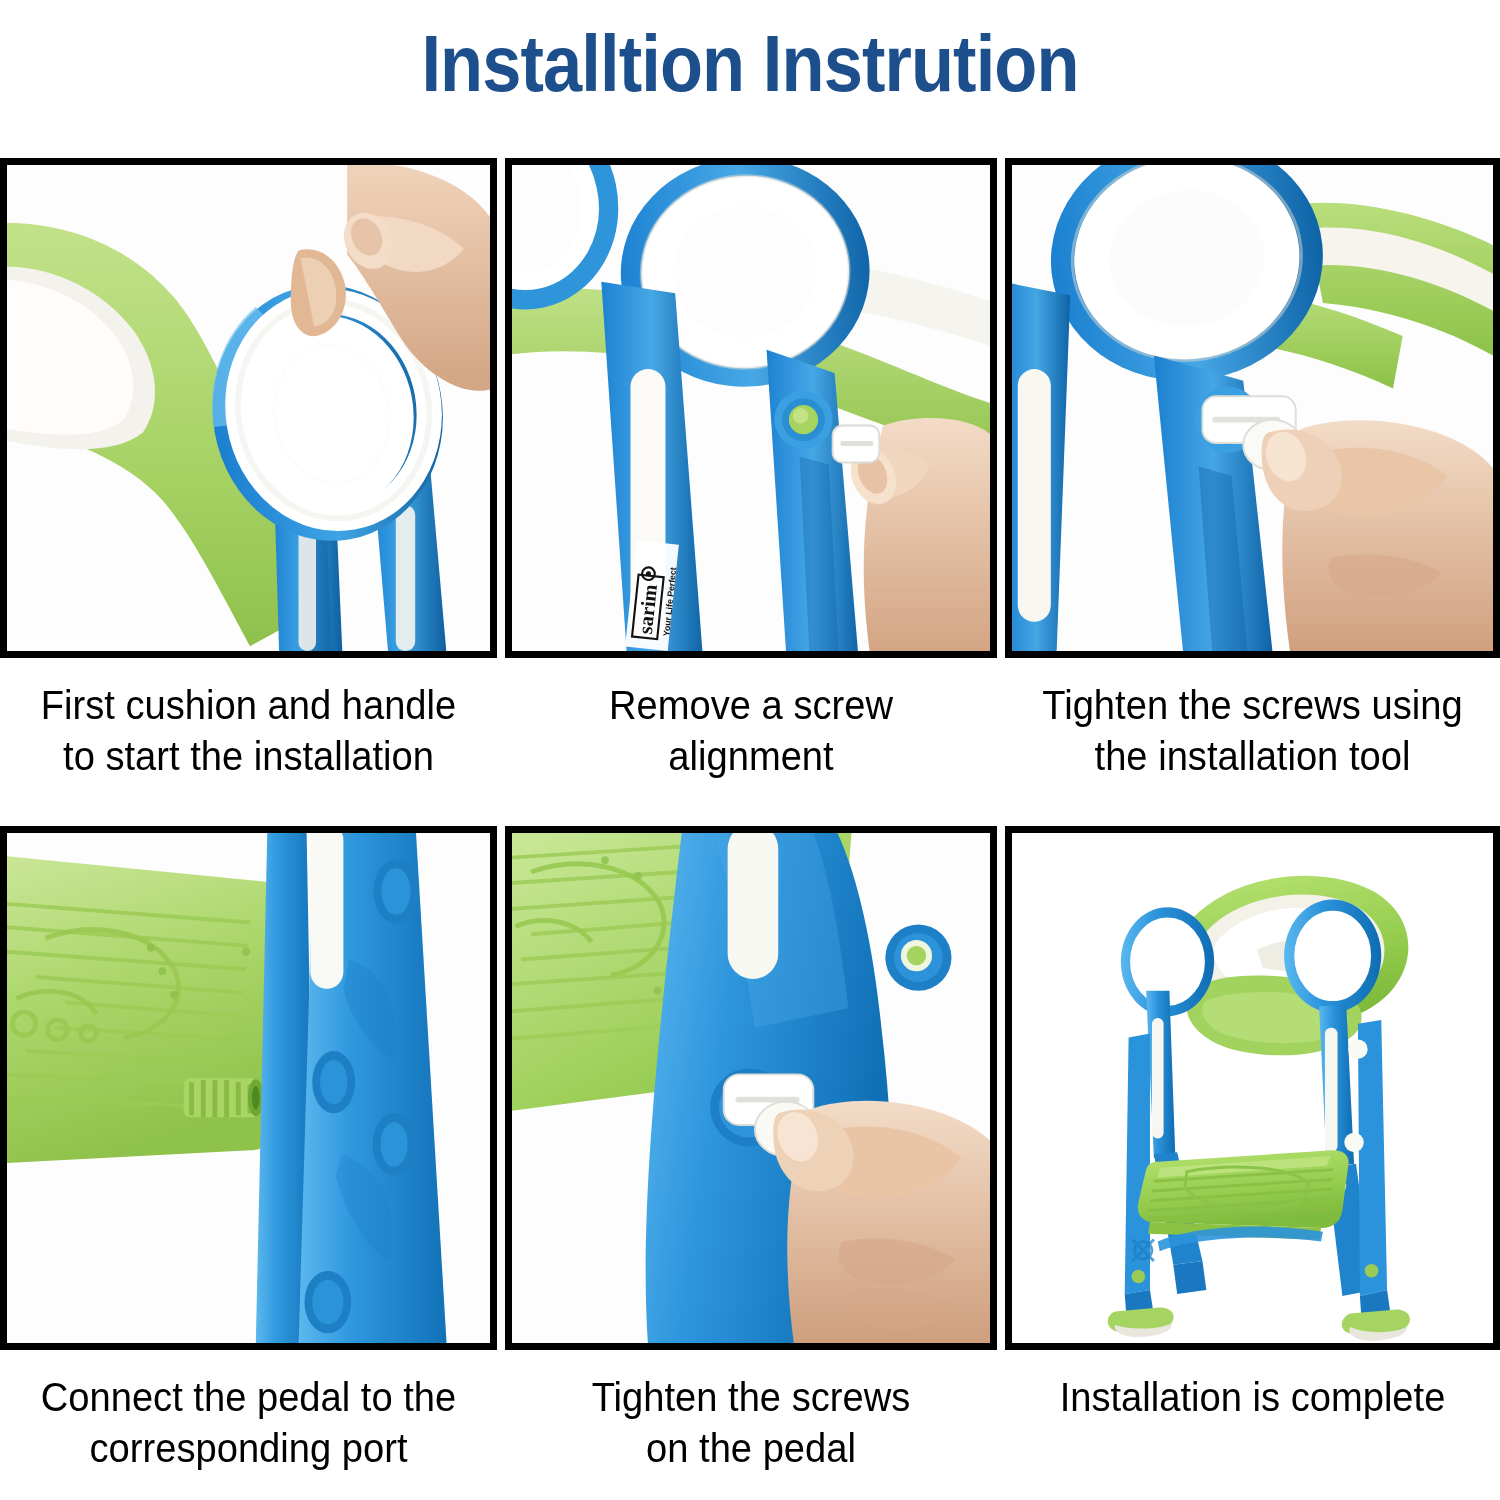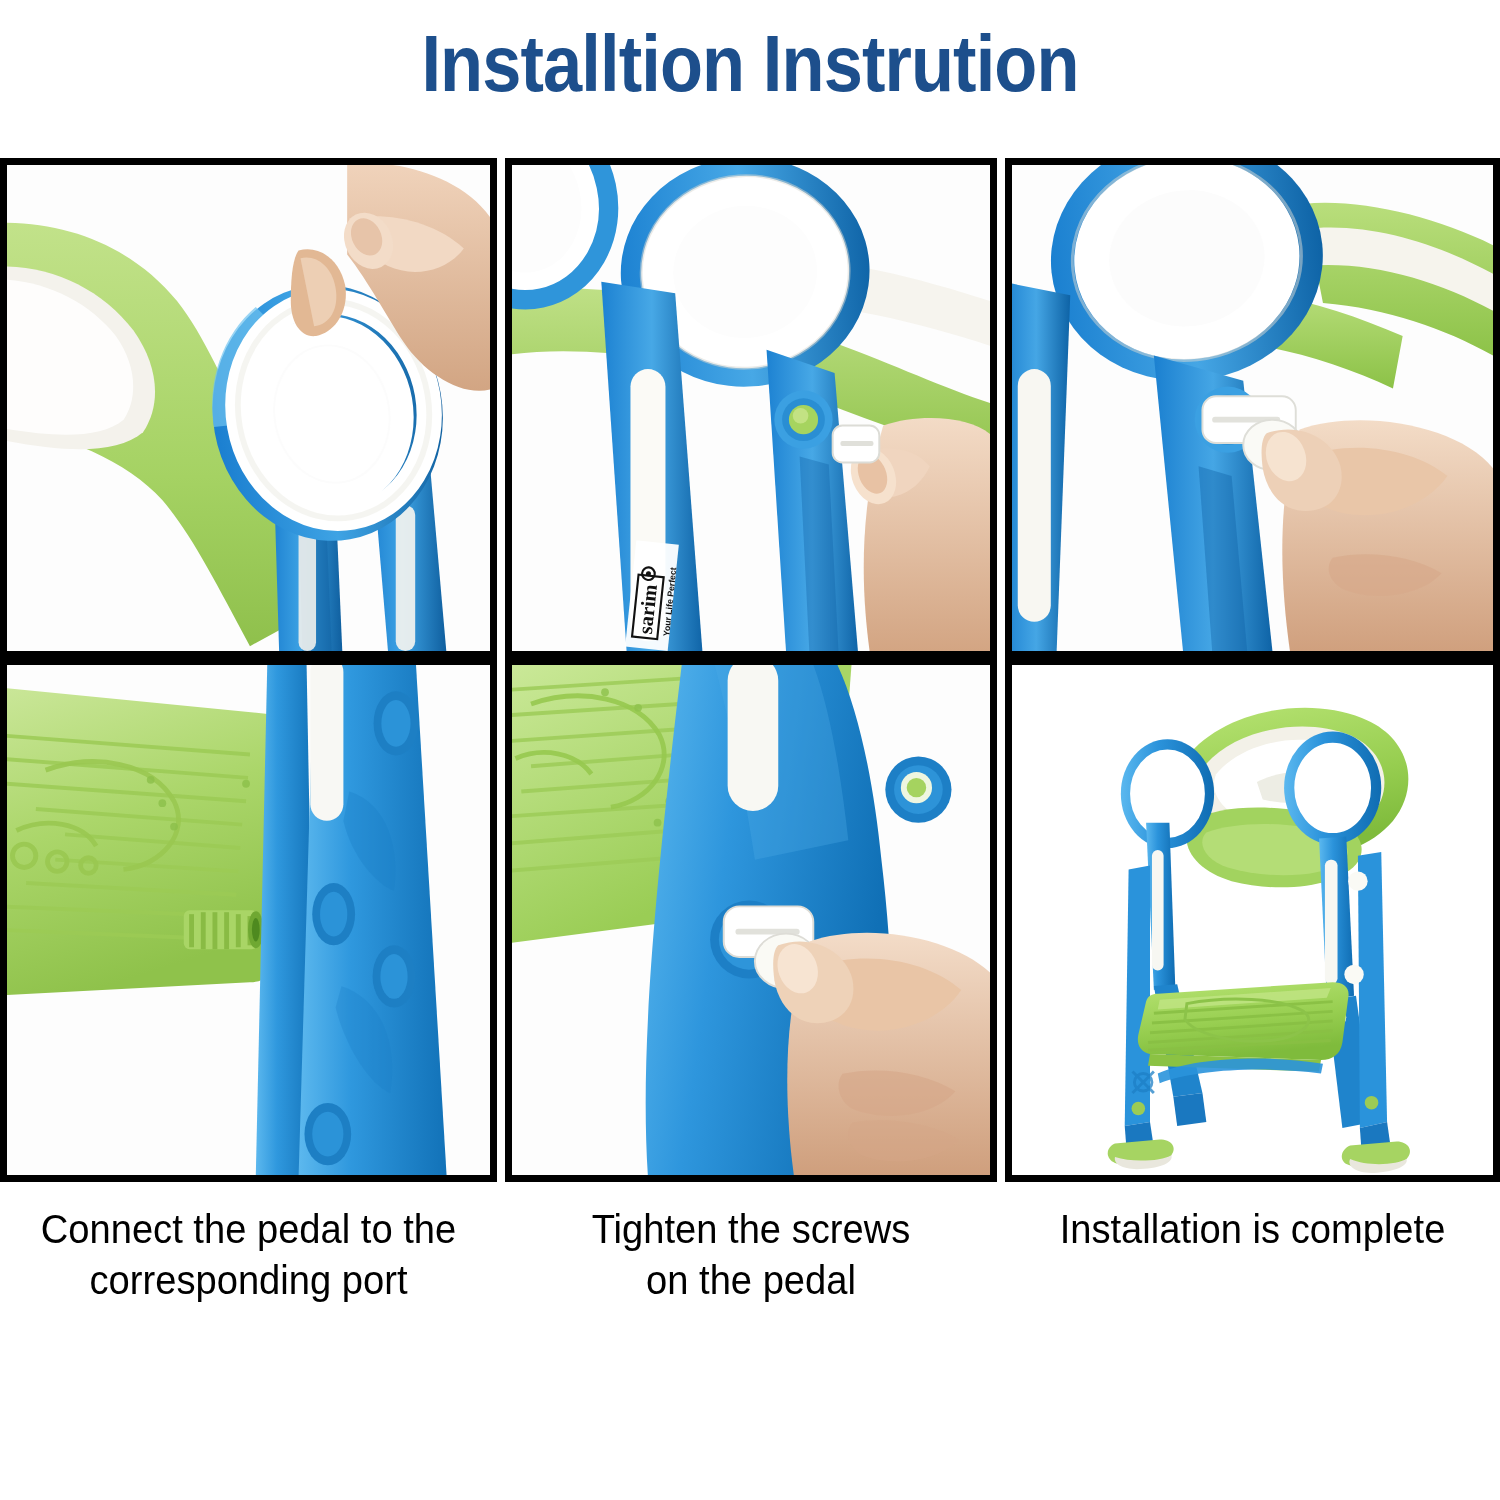--- a/index.html
+++ b/index.html
@@ -280,20 +280,28 @@
               <path d="M262,276 C294,264 330,280 338,310 C344,336 328,356 302,356 C278,356 262,336 258,312 C256,296 256,282 262,276 Z" fill="#edd0b7"></path>
               <ellipse cx="282" cy="300" rx="20" ry="26" transform="rotate(-20 282 300)" fill="#f6e3d0"></ellipse>
 
               <path d="M330,404 C368,396 412,402 442,420 C420,444 372,450 340,436 C326,428 322,414 330,404 Z" fill="#d7a98a" opacity="0.65"></path>
             </g>
           </svg>
         </div>
       </div>
     </div>
 
+    <div class="caprow caprow1">
+      <div class="cap c1">First cushion and handle
+to start the installation</div>
+      <div class="cap c2">Remove a screw
+alignment</div>
+      <div class="cap c3">Tighten the screws using
+the installation tool</div>
+    </div>
 
     <div class="row row2">
 
       <div class="cellwrap c1">
         <div class="panel">
           <svg viewBox="0 0 497 524" preserveAspectRatio="xMidYMid slice">
             <defs>
               <linearGradient id="g4green" x1="0" y1="0" x2="0.3" y2="1">
                 <stop offset="0" stop-color="#cbe79a"></stop>
                   <stop offset="0.5" stop-color="#abd66a"></stop>

